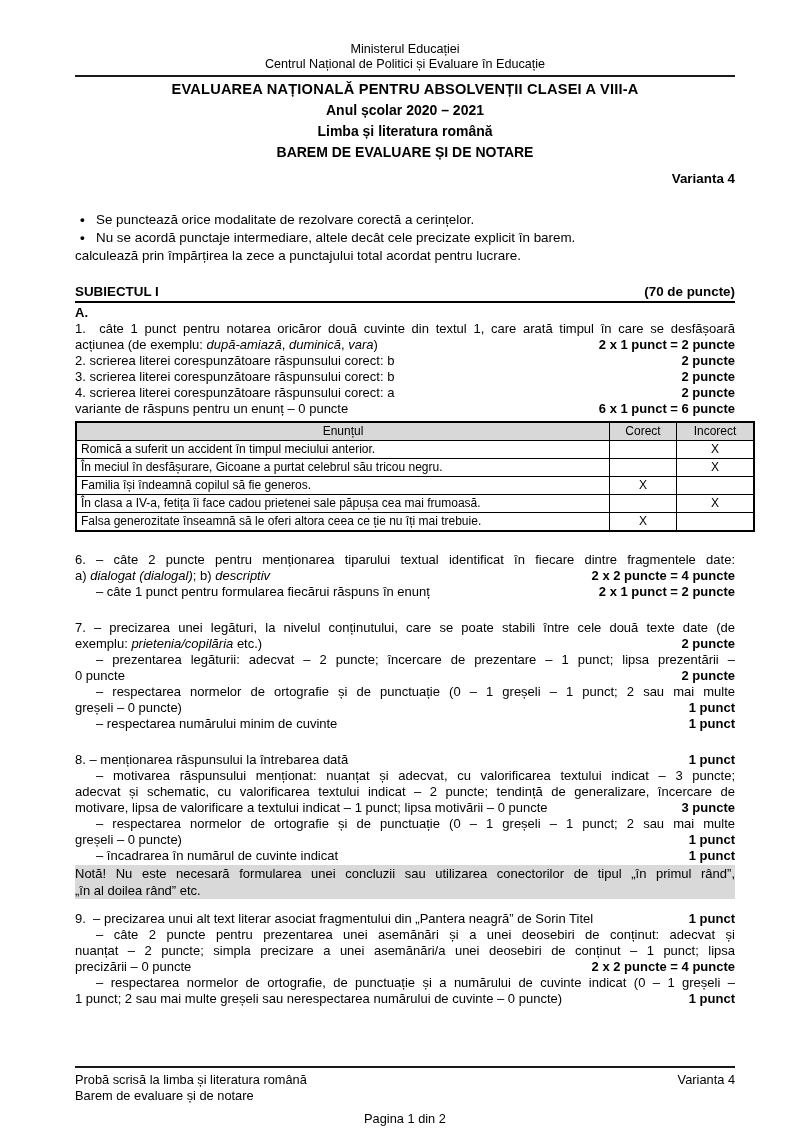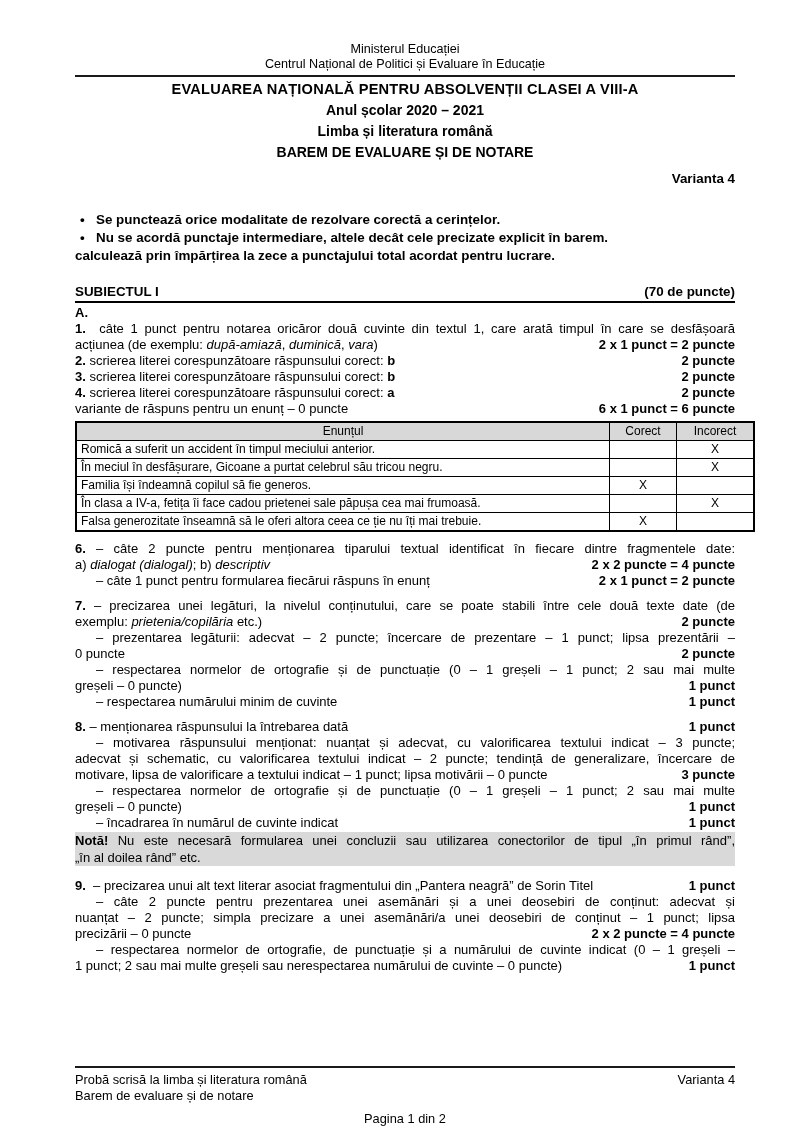--- a/index.html
+++ b/index.html
@@ -25,23 +25,23 @@
   .subject { display:flex; justify-content:space-between; align-items:baseline;
     font-weight:bold; font-size:13.4px; border-bottom:2px solid #000;
     margin-top:18px; padding-bottom:1px; line-height:17px; }
   .partA { font-weight:bold; line-height:16px; margin-top:2px; }
 
   .ln { display:flex; align-items:baseline; line-height:16px; }
   .lt { flex:1 1 auto; min-width:0; }
   .lt.fill { text-align:justify; text-align-last:justify; }
   .score { font-weight:bold; white-space:nowrap; margin-left:10px; }
   .ln.ind { padding-left:21px; }
-  .ln.gap { margin-top:9px; }
+  .ln.gap { margin-top:20px; }
   .ln.gap9 { margin-top:12px; }
-  .b { font-weight:bold; }
+  .b { font-weight:normal; }
   .i { font-style:italic; }
 
   .rubric-table { border-collapse:collapse; width:658px; margin:4px 0 7px 0; font-size:12px; table-layout:fixed; }
   .rubric-table th, .rubric-table td { border:1px solid #000; padding:0 4px; height:17px; line-height:15px; font-weight:normal; overflow:hidden; white-space:nowrap; }
   .rubric-table { border:2px solid #000; }
   .rubric-table th { background:#d8d8d8; text-align:center; }
   .col1 { width:524px; }
   .col2 { width:58px; text-align:center; }
   .col3 { width:68px; text-align:center; }
   td.col2, td.col3 { text-align:center; }

